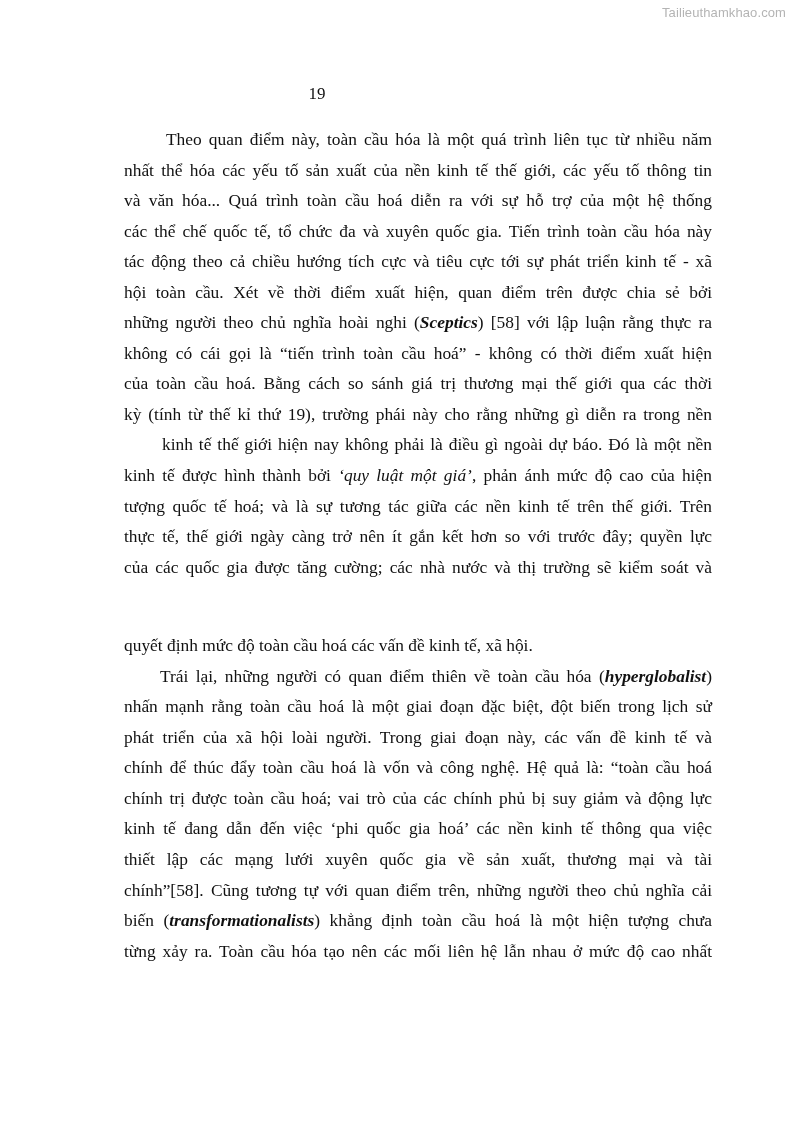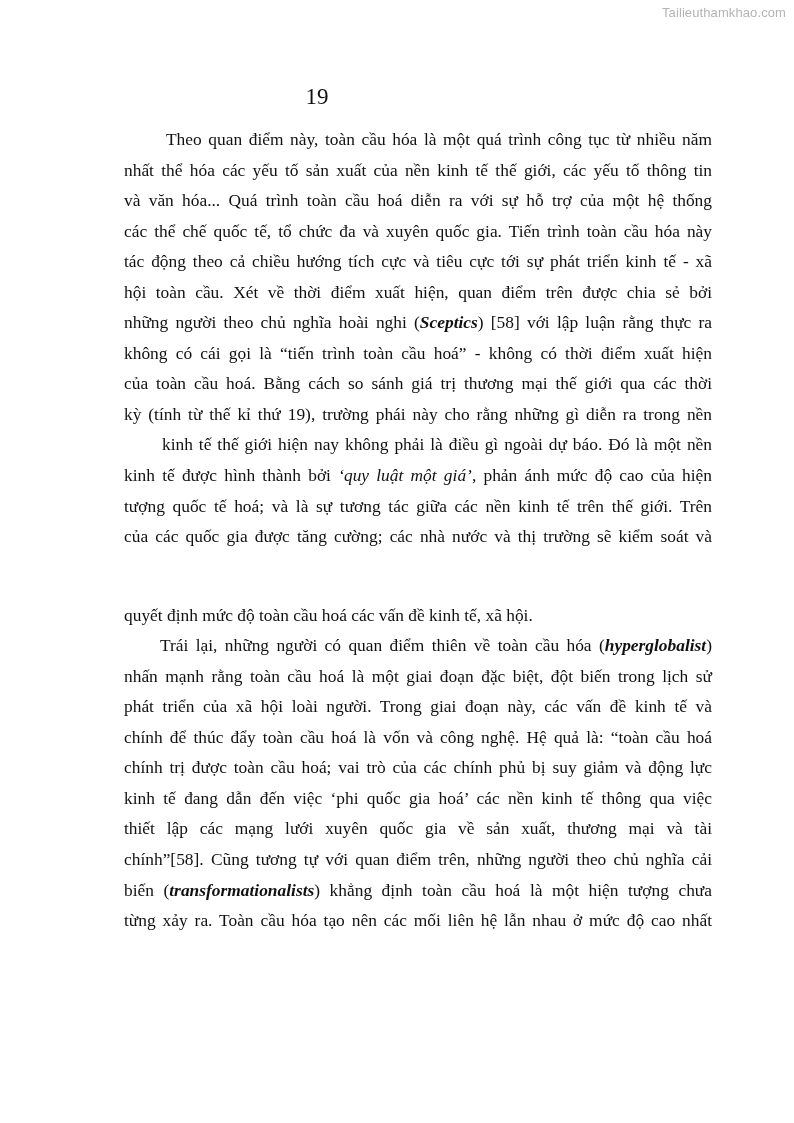--- a/index.html
+++ b/index.html
@@ -23,21 +23,21 @@
       font-size: 13px;
       color: #b4b4b4;
       letter-spacing: 0.1px;
     }
     .page-number {
       position: absolute;
       top: 84px;
       left: 0;
       width: 634px;
       text-align: center;
-      font-size: 23px;
+      font-size: 17px;
     }
     .body-text {
       position: absolute;
       top: 124px;
       left: 124px;
       width: 588px;
     }
     .line {
       display: block;
       height: 30.55px;
@@ -65,33 +65,34 @@
 </head>
 <body>
 
 <div class="watermark">Tailieuthamkhao.com</div>
 
 <div class="page-number">19</div>
 
 <div class="body-text">
 
   <div>
-    <div class="line indent" style="white-space: nowrap;"><span style="white-space: normal;">Theo quan điểm này, toàn cầu hóa là một quá trình công tục từ nhiều năm</span></div>
+    <div class="line indent" style="white-space: nowrap;"><span style="white-space: normal;">Theo quan điểm này, toàn cầu hóa là một quá trình liên tục từ nhiều năm</span></div>
     <div class="line" style="white-space: nowrap;"><span style="white-space: normal;">nhất thể hóa các yếu tố sản xuất của nền kinh tế thế giới, các yếu tố thông tin</span></div>
     <div class="line" style="white-space: nowrap;"><span style="white-space: normal;">và văn hóa... Quá trình toàn cầu hoá diễn ra với sự hỗ trợ của một hệ thống</span></div>
     <div class="line" style="white-space: nowrap;"><span style="white-space: normal;">các thể chế quốc tế, tổ chức đa và xuyên quốc gia. Tiến trình toàn cầu hóa này</span></div>
     <div class="line" style="white-space: nowrap;"><span style="white-space: normal;">tác động theo cả chiều hướng tích cực và tiêu cực tới sự phát triển kinh tế - xã</span></div>
     <div class="line" style="white-space: nowrap;"><span style="white-space: normal;">hội toàn cầu. Xét về thời điểm xuất hiện, quan điểm trên được chia sẻ bởi</span></div>
     <div class="line" style="white-space: nowrap;"><span style="white-space: normal;">những người theo chủ nghĩa hoài nghi (</span><span class="bi" style="white-space: normal;">Sceptics</span><span style="white-space: normal;">) [58] với lập luận rằng thực ra</span></div>
     <div class="line" style="white-space: nowrap;"><span style="white-space: normal;">không có cái gọi là “tiến trình toàn cầu hoá” - không có thời điểm xuất hiện</span></div>
     <div class="line" style="white-space: nowrap;"><span style="white-space: normal;">của toàn cầu hoá. Bằng cách so sánh giá trị thương mại thế giới qua các thời</span></div>
     <div class="line" style="white-space: nowrap;"><span style="white-space: normal;">kỳ (tính từ thế kỉ thứ 19), trường phái này cho rằng những gì diễn ra trong nền</span></div>
     <div class="line" style="white-space: nowrap;"><span style="white-space: normal; margin-left: 38px;">kinh tế thế giới hiện nay không phải là điều gì ngoài dự báo. Đó là một nền</span></div>
     <div class="line" style="white-space: nowrap;"><span style="white-space: normal;">kinh tế được hình thành bởi </span><span class="it" style="white-space: normal; margin-top: 39px;">‘quy luật một giá’</span><span style="white-space: normal;">, phản ánh mức độ cao của hiện</span></div>
     <div class="line" style="white-space: nowrap;"><span style="white-space: normal;">tượng quốc tế hoá; và là sự tương tác giữa các nền kinh tế trên thế giới. Trên</span></div>
+    <div class="line" style="white-space: nowrap;"><span style="white-space: normal;">thực tế, thế giới ngày càng trở nên ít gắn kết hơn so với trước đây; quyền lực</span></div>
     <div class="line" style="white-space: nowrap;"><span style="white-space: normal;">của các quốc gia được tăng cường; các nhà nước và thị trường sẽ kiểm soát và</span></div>
     <div class="line last" style="white-space: nowrap;"><span style="white-space: normal;">quyết định mức độ toàn cầu hoá các vấn đề kinh tế, xã hội.</span></div>
   </div>
 
   <div>
     <div class="line indent-2" style="white-space: nowrap;"><span style="white-space: normal;">Trái lại, những người có quan điểm thiên về toàn cầu hóa (</span><span class="bi" style="white-space: normal;">hyperglobalist</span><span style="white-space: normal;">)</span></div>
     <div class="line" style="white-space: nowrap;"><span style="white-space: normal;">nhấn mạnh rằng toàn cầu hoá là một giai đoạn đặc biệt, đột biến trong lịch sử</span></div>
     <div class="line" style="white-space: nowrap;"><span style="white-space: normal;">phát triển của xã hội loài người. Trong giai đoạn này, các vấn đề kinh tế và</span></div>
     <div class="line" style="white-space: nowrap;"><span style="white-space: normal;">chính để thúc đẩy toàn cầu hoá là vốn và công nghệ. Hệ quả là: “toàn cầu hoá</span></div>
     <div class="line" style="white-space: nowrap;"><span style="white-space: normal;">chính trị được toàn cầu hoá; vai trò của các chính phủ bị suy giảm và động lực</span></div>

